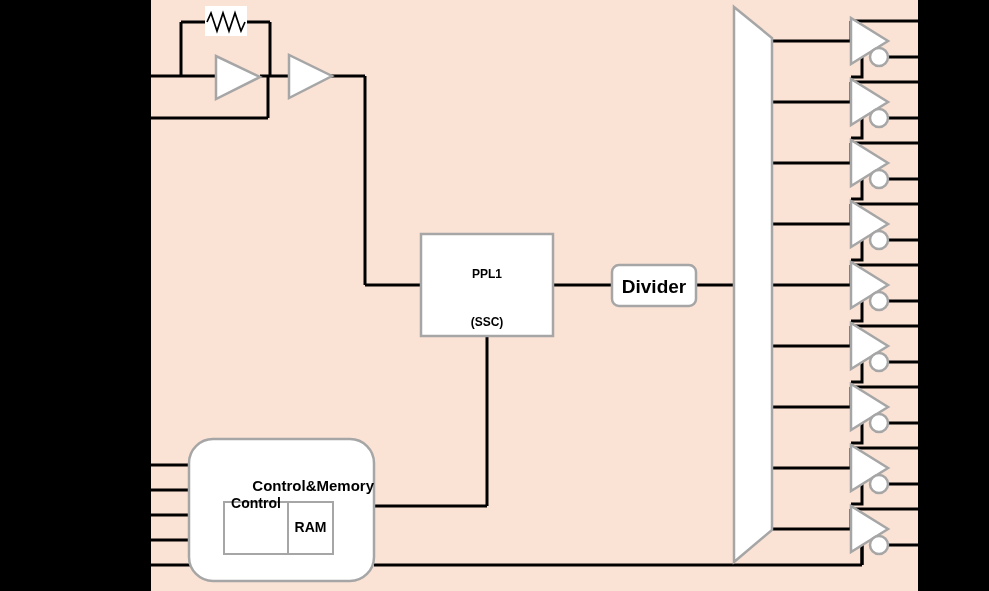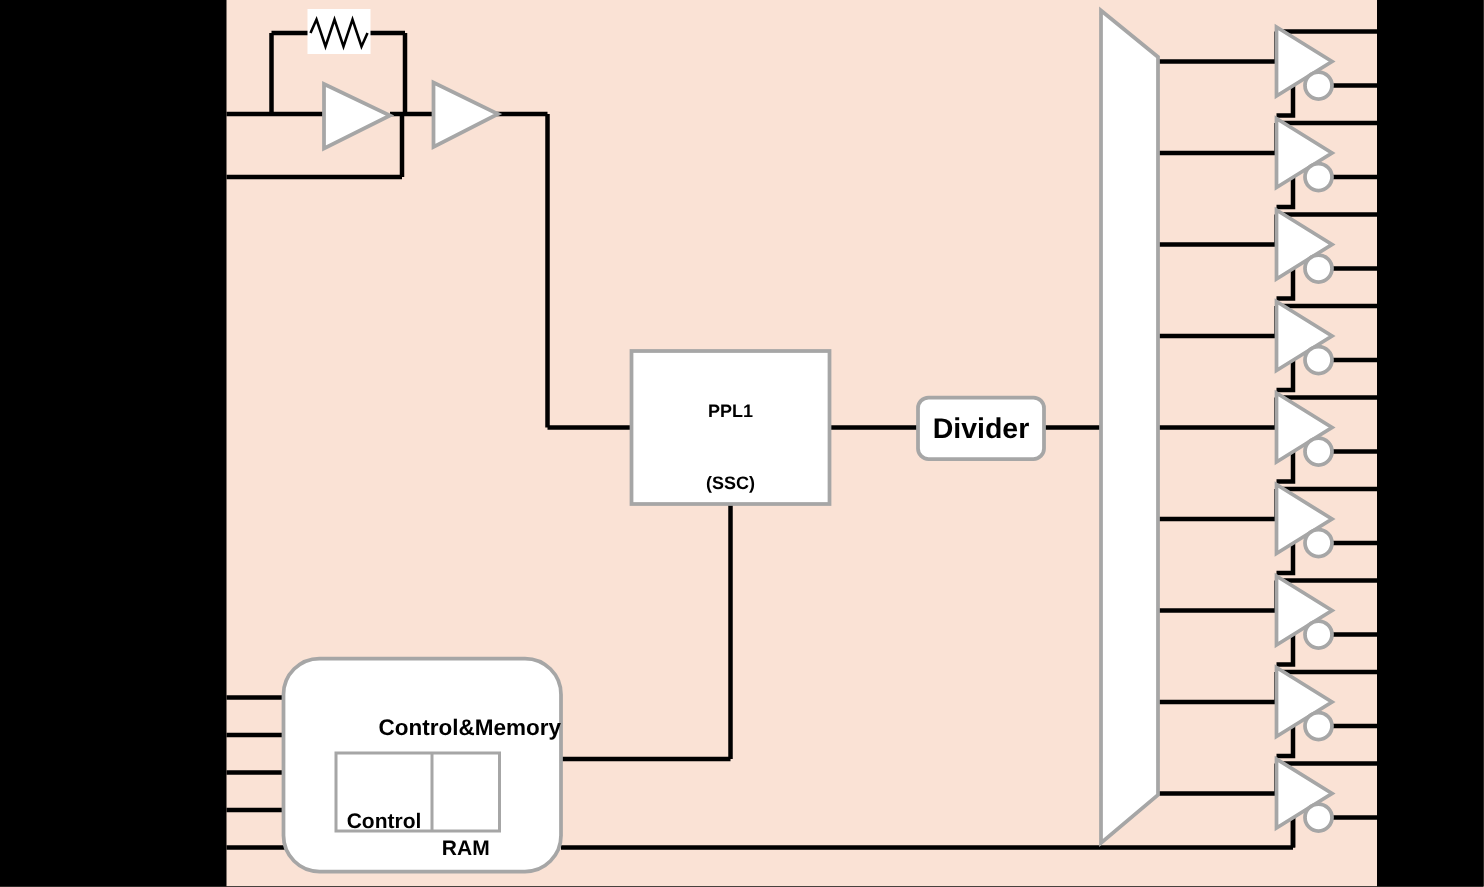--- a/index.html
+++ b/index.html
@@ -159,16 +159,16 @@
       <circle cx="879" cy="545" r="9"></circle>
     </g>
   </svg>
 
   <div class="lbl lbl-pll" style="left:421px;top:265px;width:132px;">PPL1</div>
   <div class="lbl lbl-pll" style="left:421px;top:285px;width:132px;margin-top:28px;">(SSC)</div>
 
   <div class="lbl lbl-div" style="left:612px;top:276px;width:84px;">Divider</div>
 
   <div class="lbl lbl-cm" style="left:189px;top:477px;width:185px;">Control&amp;Memory</div>
-  <div class="lbl lbl-sub" style="left:224px;top:495px;width:64px;margin-top:44px;">Control</div>
-  <div class="lbl lbl-sub" style="left:288px;top:519px;width:45px;margin-top:38px;">RAM</div>
+  <div class="lbl lbl-sub" style="left:224px;top:495px;width:64px;">Control</div>
+  <div class="lbl lbl-sub" style="left:288px;top:519px;width:45px;">RAM</div>
 
 </div>
 
 </body></html>

